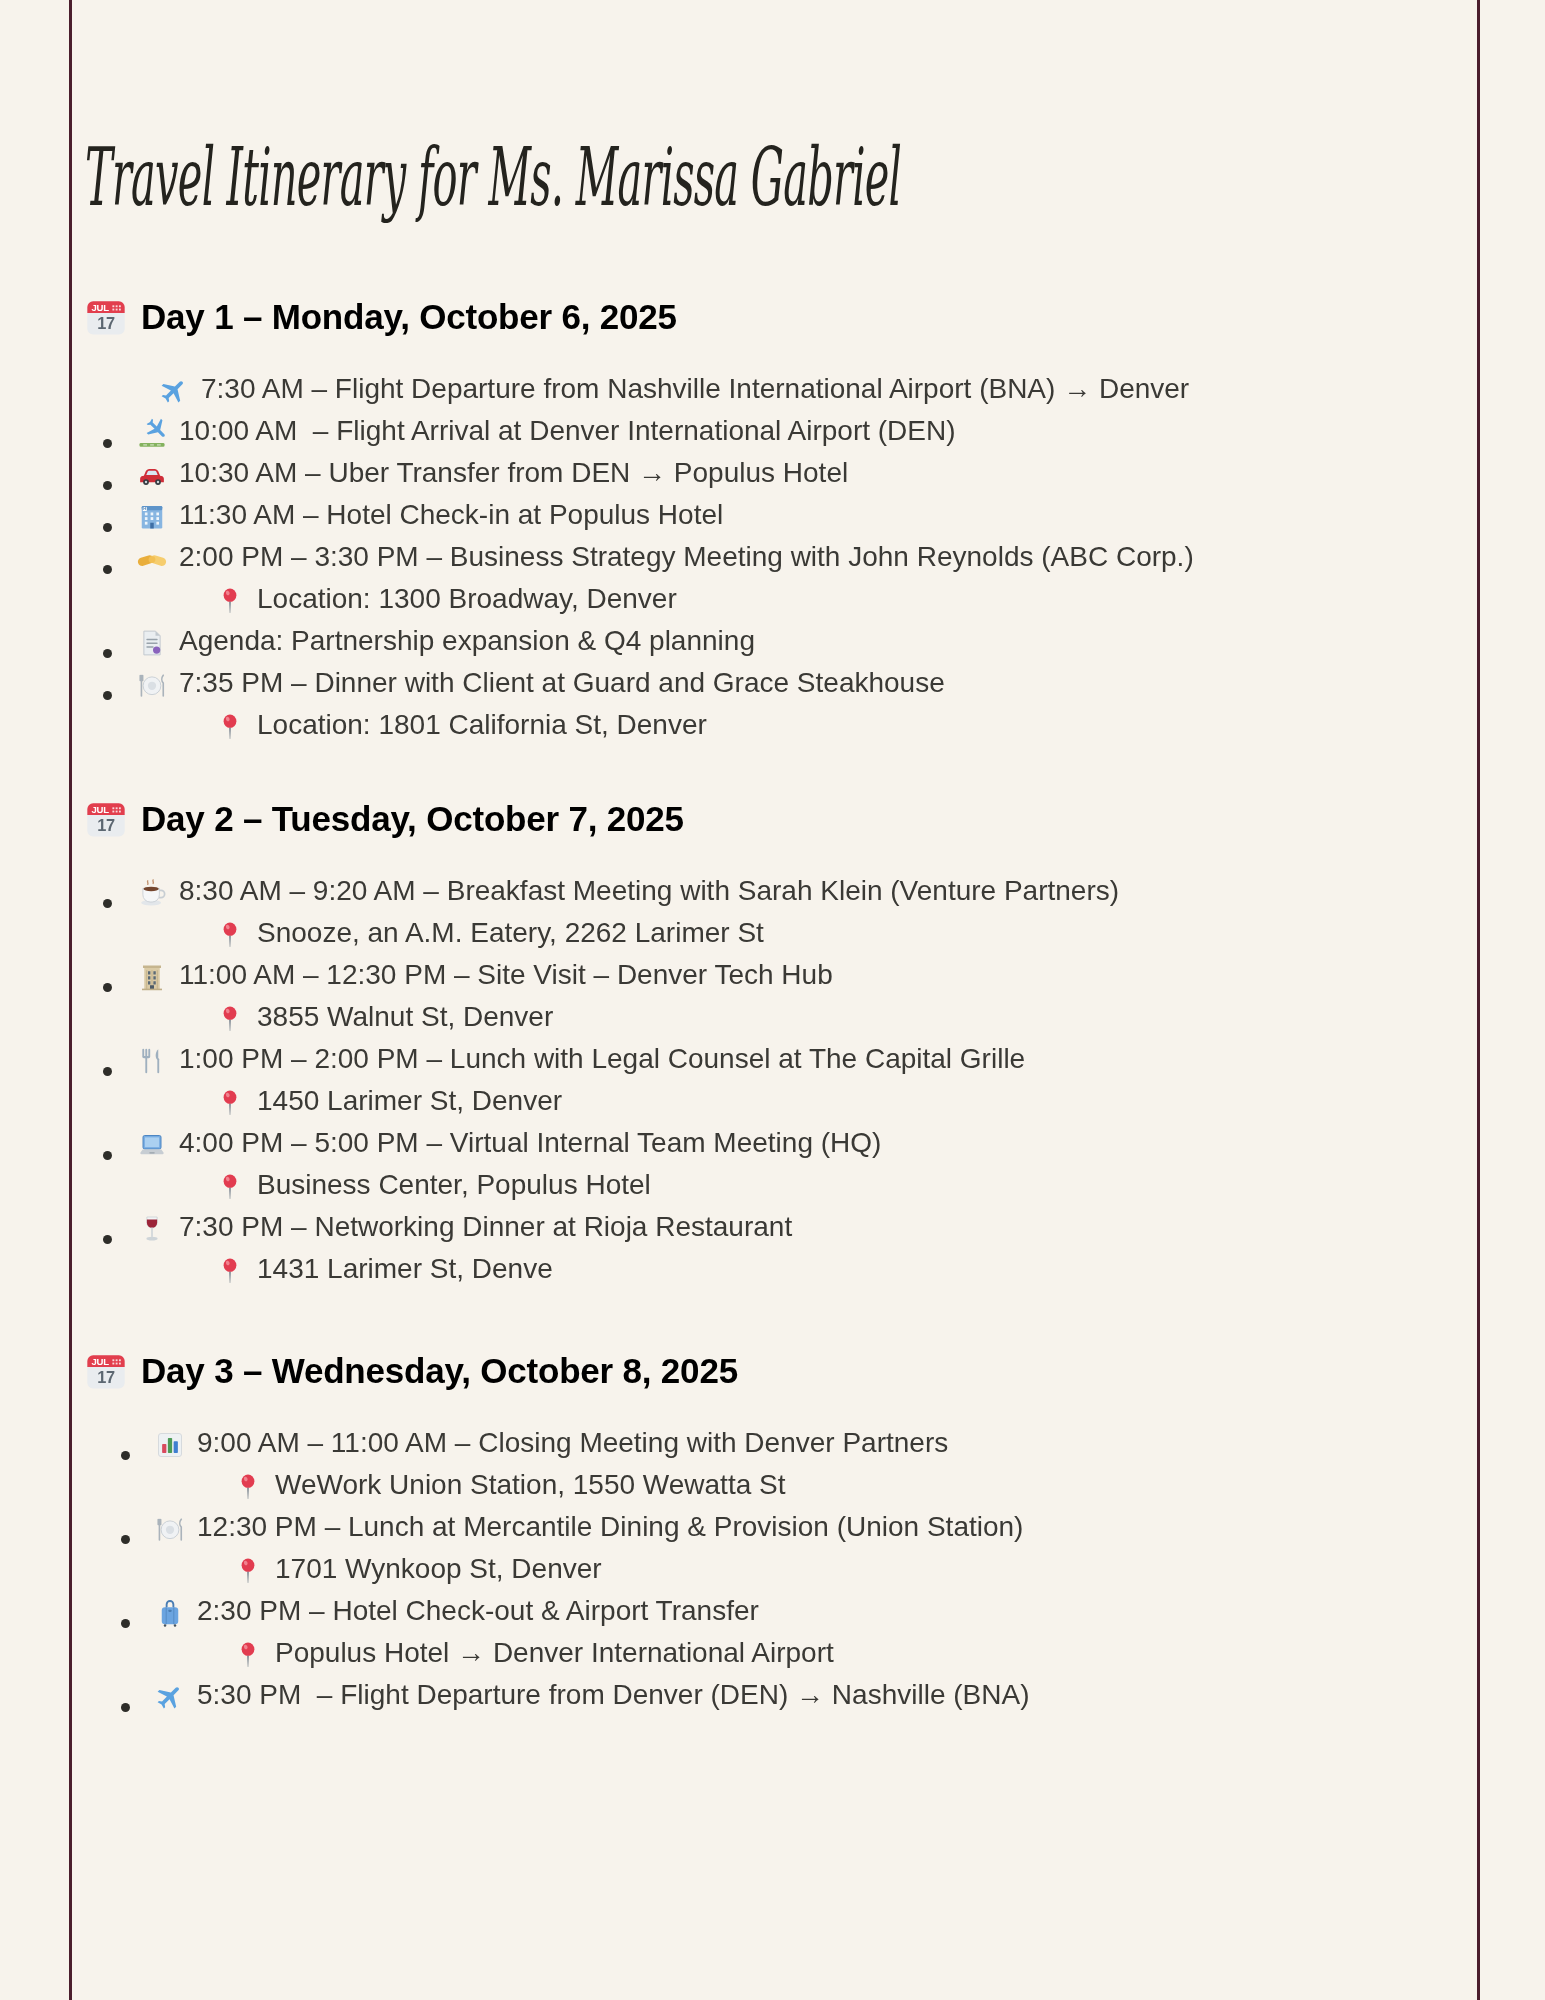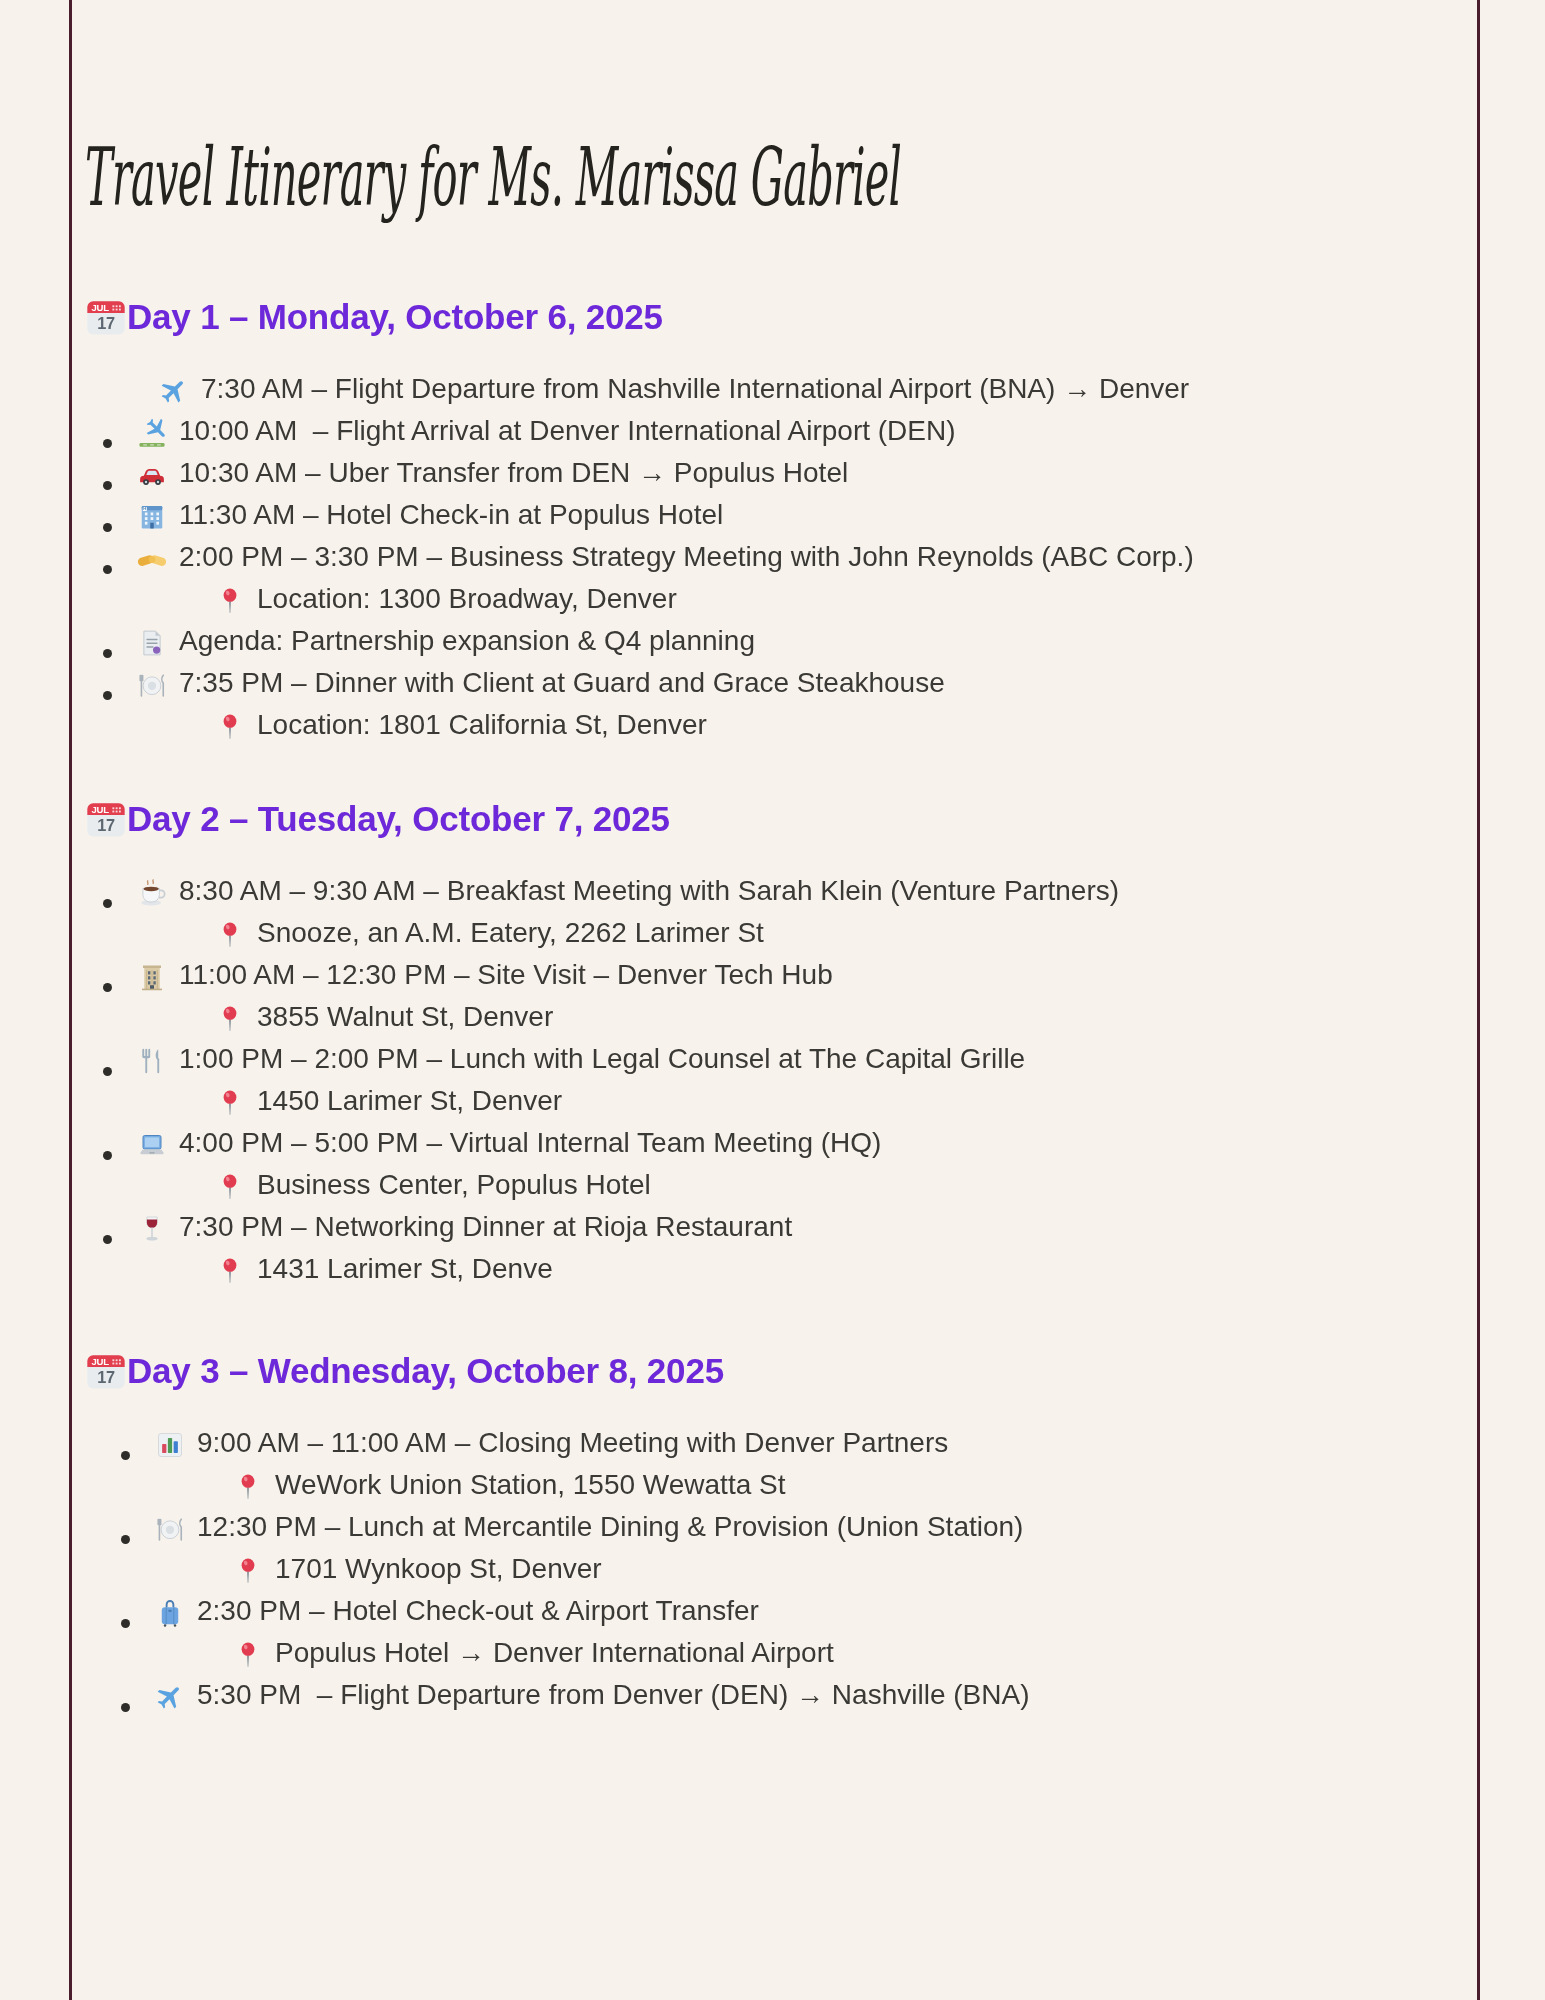--- a/index.html
+++ b/index.html
@@ -18,22 +18,22 @@
     display:inline-block;
     font-family:"DejaVu Serif",serif;font-style:italic;font-weight:400;
     font-size:80px;letter-spacing:-1.5px;color:#24231e;
     transform:scaleX(.52);transform-origin:left center;white-space:nowrap;
   }
 
   .day{margin-top:56px}
   .day-1{margin-top:74px}
   .day-3{margin-top:64px}
   .day-heading{
-    display:flex;align-items:center;margin:0 0 26px;
-    font-size:35px;font-weight:700;color:#6d28d9;letter-spacing:-.2px;line-height:42px;
+    display:flex;align-items:center;gap:14px;margin:0 0 26px;
+    font-size:35px;font-weight:700;color:#000000;letter-spacing:-.2px;line-height:42px;
   }
   .day-1 .list{margin-top:14px}
 
   .line{display:flex;align-items:flex-end;min-height:42px;font-size:28px;line-height:34px}
   .marker{width:34px;display:flex;align-items:center;flex:0 0 auto}
   .marker::before{content:"";width:9px;height:9px;border-radius:50%;background:#2e2d29}
   .l1{padding-left:18px}
   .l1.nobullet{padding-left:74px}
   .sub{padding-left:130px}
   .day-3 .l1{padding-left:36px}
@@ -226,21 +226,21 @@
                 <ellipse cx="11.3" cy="19.8" rx="8" ry="2.2" fill="#e2e6ea"></ellipse>
                 <path d="M4.7 8.3h13.2v5.1a5.8 5.8 0 0 1-5.8 5.8h-1.6a5.8 5.8 0 0 1-5.8-5.8z" fill="#f5f7f8" stroke="#c8ced3" stroke-width=".7"></path>
                 <ellipse cx="11.3" cy="8.7" rx="6.1" ry="1.8" fill="#74462e"></ellipse>
                 <path d="M17.9 9.9h1.3a2.9 2.9 0 0 1 0 5.8h-1.7" fill="none" stroke="#c8ced3" stroke-width="1.4"></path>
                 <g fill="none" stroke="#c1926f" stroke-width="1.1" stroke-linecap="round">
                   <path d="M8.6 2.2c-.7 1.1.7 1.7 0 2.9"></path>
                   <path d="M12.9 1.5c-.7 1.1.7 1.7 0 2.9"></path>
                 </g>
               </svg>
             </span>
-            <span class="text">8:30 AM – 9:30 AM – Breakfast Meeting with Sarah Klein (Venture Partners)</span>
+            <span class="text">8:30 AM – 9:20 AM – Breakfast Meeting with Sarah Klein (Venture Partners)</span>
           </div>
           <div class="line sub nobullet">
             <span class="icon">
               <svg viewBox="0 0 24 24">
                 <ellipse cx="12" cy="7.4" rx="5.1" ry="5.4" fill="#e23c50"></ellipse>
                 <ellipse cx="10.2" cy="5.6" rx="1.4" ry="1.9" fill="#f0838f" transform="rotate(-22 10.2 5.6)"></ellipse>
                 <path d="M11.2 12.6h1.6l-.55 8.8c0 .25-.45.25-.5 0z" fill="#8d959d"></path>
               </svg>
             </span>
             <span class="text">Snooze, an A.M. Eatery, 2262 Larimer St</span>

